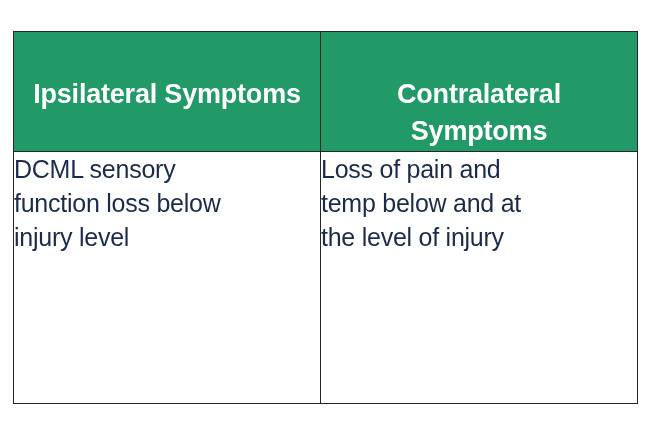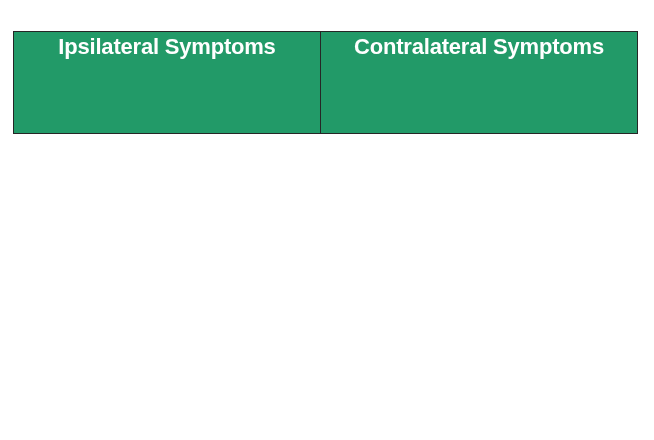--- a/index.html
+++ b/index.html
@@ -37,24 +37,25 @@
   .hdr-cell {
     background: #229A68;
     height: 101px;
     text-align: center;
     vertical-align: middle;
   }
   .hdr-text {
     display: block;
     color: #ffffff;
     font-weight: bold;
-    font-size: 22px;
+    font-size: 27px;
     line-height: 1.38;
     letter-spacing: -0.2px;
     padding: 0 6px;
+    margin-top: 44px;
   }
 
   
   .body-cell {
     background: #ffffff;
     padding: 10px 0 0 10px;
     vertical-align: top;
   }
   .body-text {
     display: block;
@@ -97,16 +98,28 @@
         <span class="hdr-text">Ipsilateral
 Symptoms</span>
       </th>
       <th class="hdr-cell">
         <span class="hdr-text">Contralateral
 Symptoms</span>
       </th>
     </tr>
   </thead>
   <tbody>
+    <tr class="row-tall">
+      <td class="body-cell">
+        <span class="body-text">DCML sensory
+function loss below
+injury level</span>
+      </td>
+      <td class="body-cell">
+        <span class="body-text">Loss of pain and
+temp below and at
+the level of injury</span>
+      </td>
+    </tr>
   </tbody>
 </table>
 
 <div id="footer-fragment">ontier</div>
 
 </body></html>

